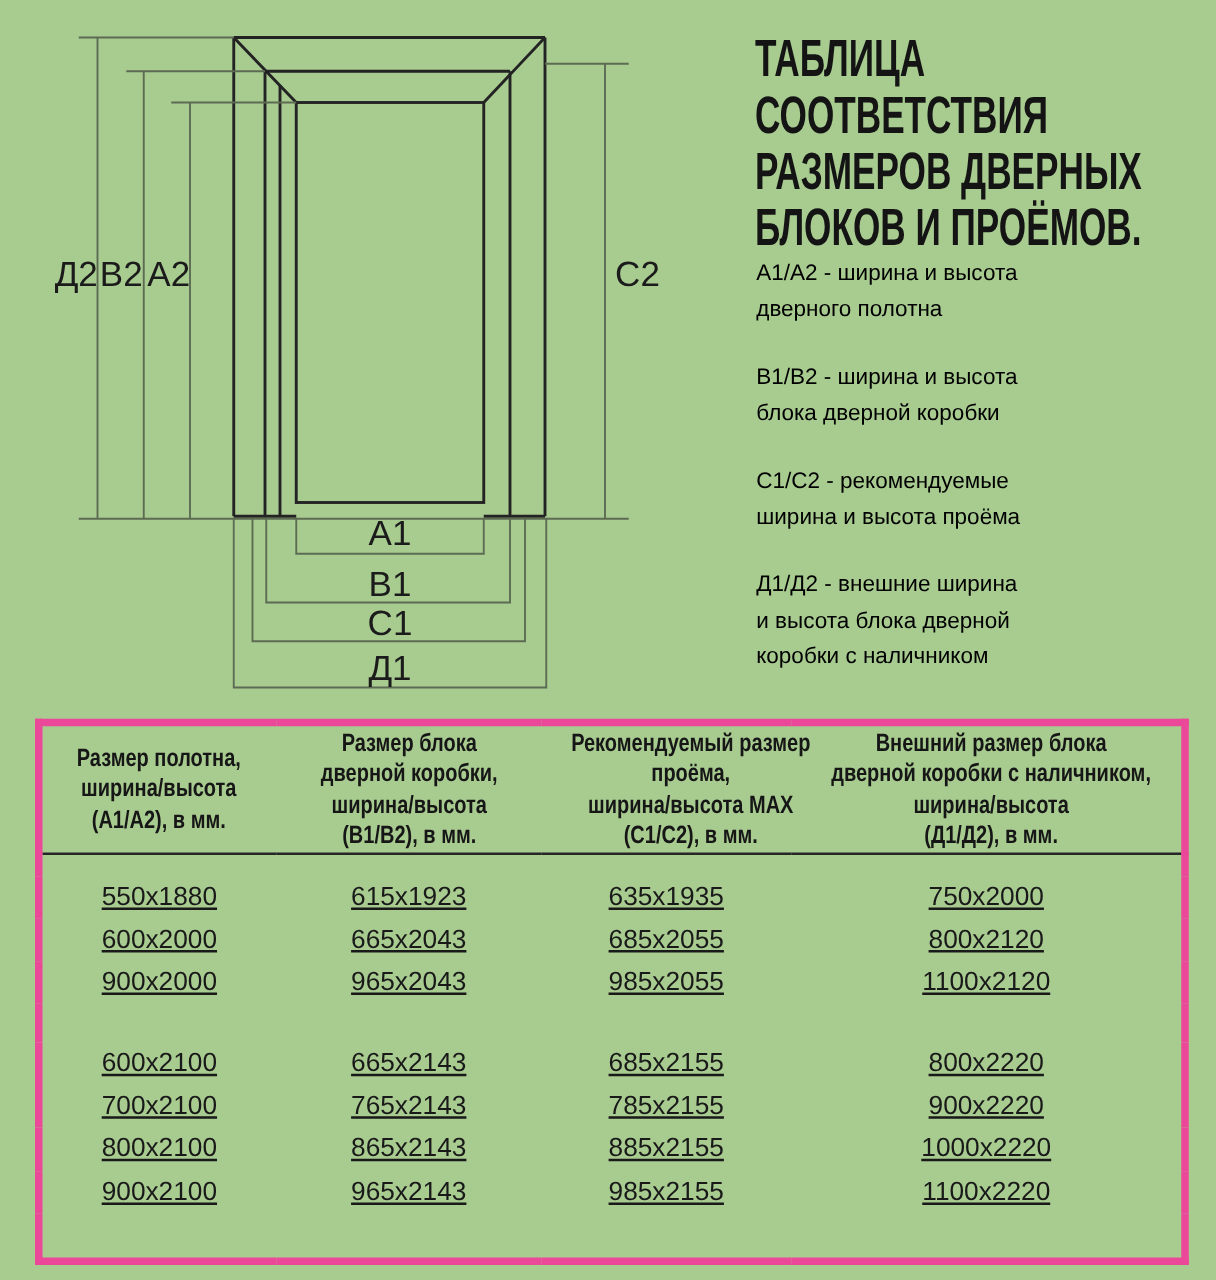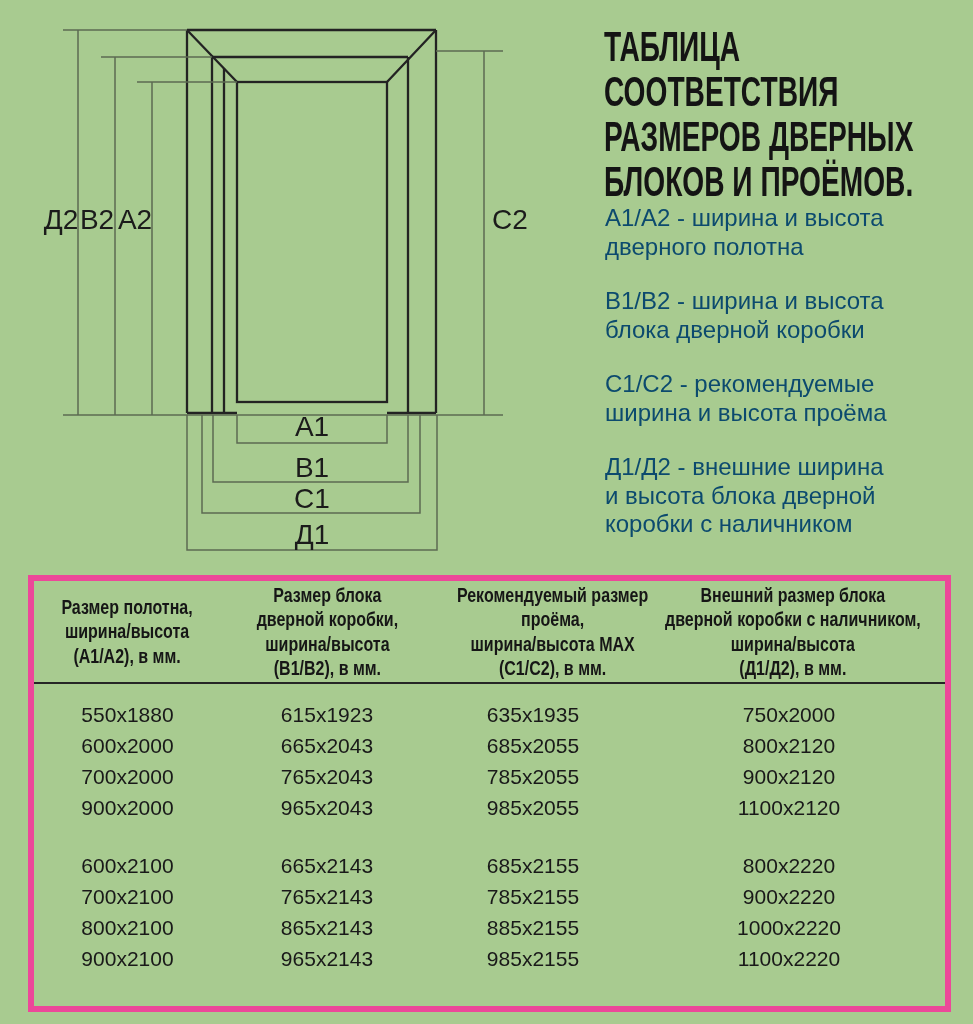--- a/index.html
+++ b/index.html
@@ -11,34 +11,34 @@
   .diagram{position:absolute;left:0;top:0;}
   .dark-line{stroke:#232323;stroke-width:2.3;fill:none;}
   .thin-line{stroke:#5c6b52;stroke-width:1.5;fill:none;}
   .dim-label{font-family:"Liberation Sans",sans-serif;font-size:28px;fill:#1b1b1b;}
   .title{
     position:absolute;left:604px;top:24px;width:560px;
     font-size:42px;line-height:45px;font-weight:700;color:#141414;
     white-space:pre-line;transform:scaleX(0.67);transform-origin:left top;
   }
   .legend{position:absolute;left:605px;top:204px;width:345px;display:flex;flex-direction:column;gap:26px;}
-  .legend-item{margin:0;font-size:24px;line-height:28.5px;white-space:pre-line;color:#0c4a6e;}
+  .legend-item{margin:0;font-size:18px;line-height:28.5px;white-space:pre-line;color:#000000;}
   .size-table{
     position:absolute;left:28px;top:575px;width:917px;height:437px;
     border-collapse:collapse;table-layout:fixed;
     border:6px solid #ec4899;
   }
   .size-table thead th{
     height:101px;padding:0;vertical-align:middle;text-align:center;
     border-bottom:2px solid #262626;font-weight:700;font-size:20px;color:#161616;
   }
   .hdr{display:inline-block;white-space:pre;line-height:24.5px;transform:scaleX(0.8);transform-origin:center center;}
   .size-table tbody td{
     padding:0;height:27px;text-align:center;vertical-align:middle;
-    font-size:21px;color:#191919;
+    font-size:21px;color:#191919;text-decoration:underline;
   }
   tr.sp-top td{height:13px;}
   tr.sp-gap td{height:24px;}
   tr.sp-bot td{height:27px;}
 </style>
 </head>
 <body>
 
 <div class="canvas">
 
@@ -130,26 +130,20 @@
         <td>635x1935</td>
         <td>750x2000</td>
       </tr>
       <tr>
         <td>600x2000</td>
         <td>665x2043</td>
         <td>685x2055</td>
         <td>800x2120</td>
       </tr>
       <tr>
-        <td>700x2000</td>
-        <td>765x2043</td>
-        <td>785x2055</td>
-        <td>900x2120</td>
-      </tr>
-      <tr>
         <td>900x2000</td>
         <td>965x2043</td>
         <td>985x2055</td>
         <td>1100x2120</td>
       </tr>
 
       <tr class="sp-gap">
           <td colspan="4"></td>
         </tr>
 

